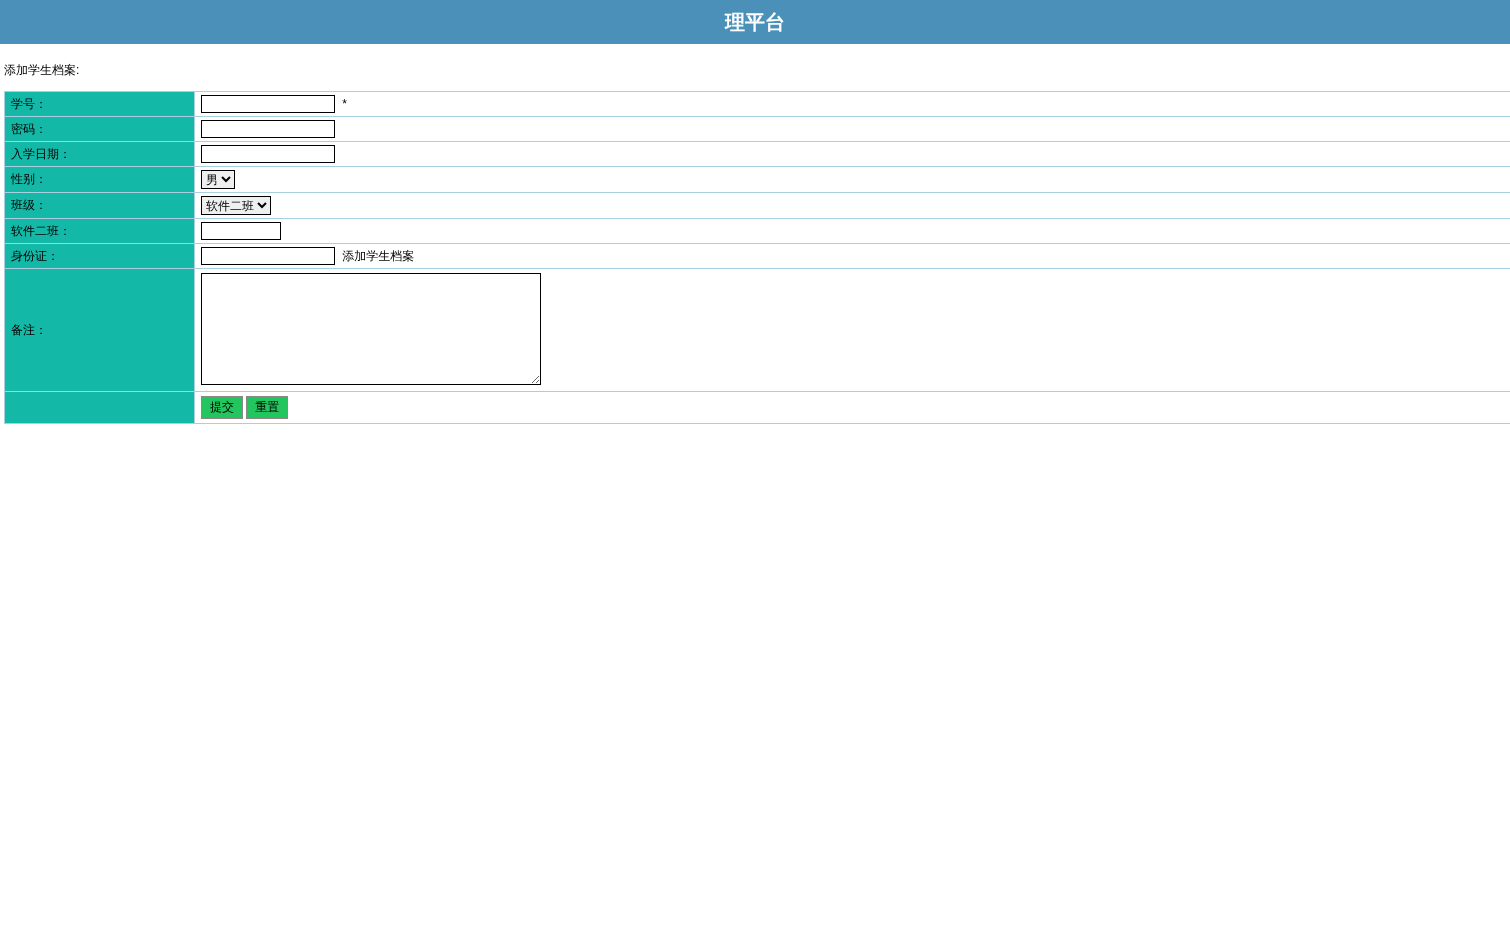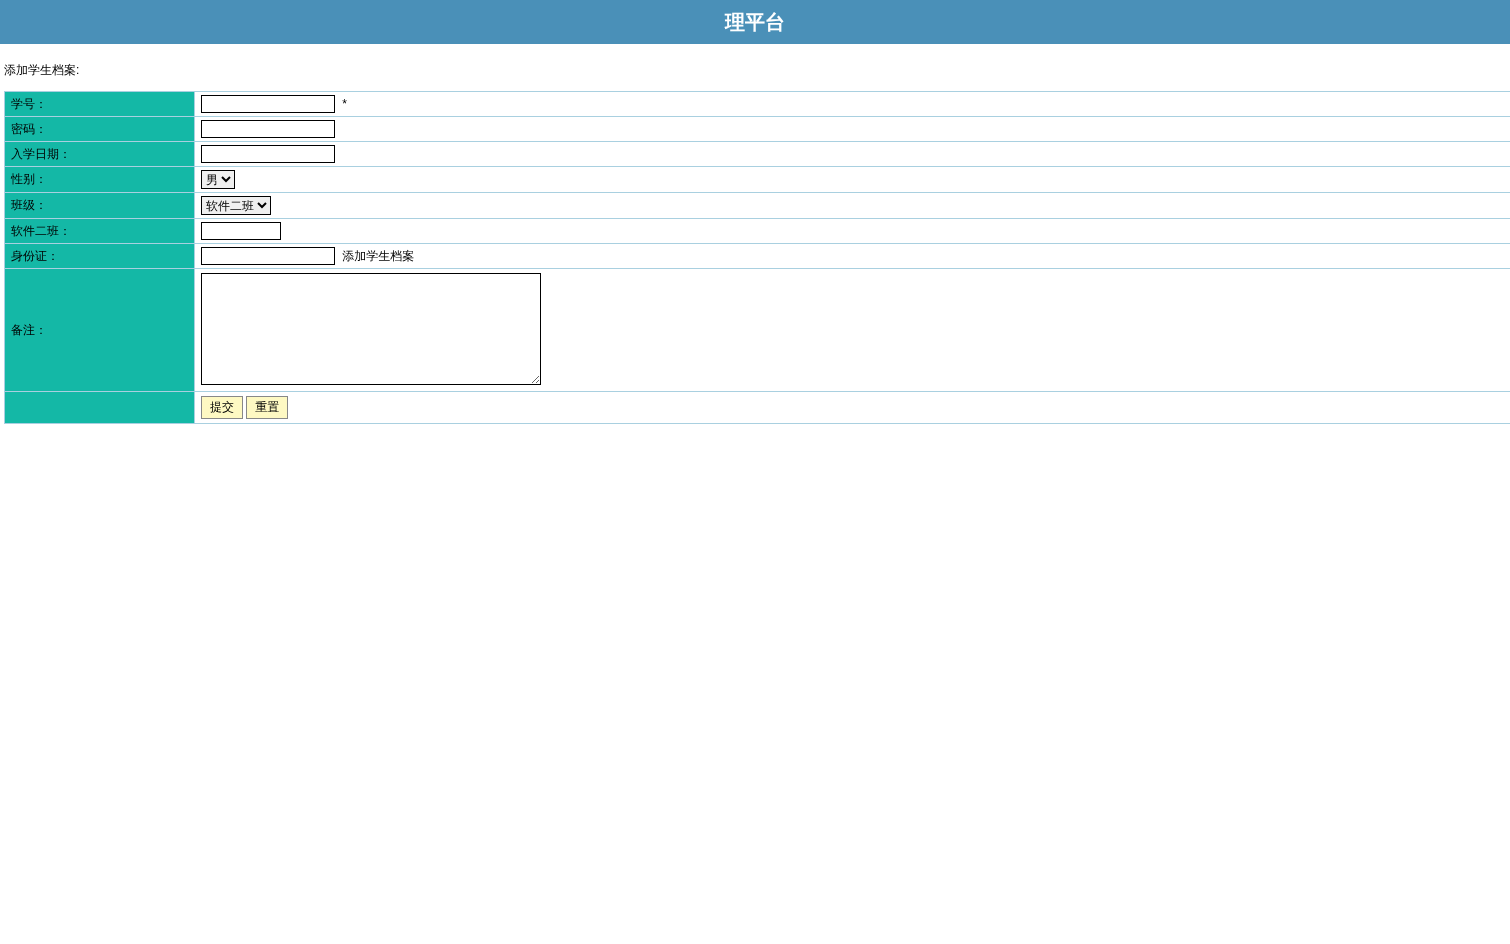--- a/index.html
+++ b/index.html
@@ -75,21 +75,21 @@
       resize: both;
       background: #fff;
       font-family: Arial, sans-serif;
     }
     .hint {
       margin-left: 4px;
       font-size: 12px;
     }
     button {
       border: 1px solid #888;
-      background: #fef9c3;
+      background: #22c55e;
       font-size: 12px;
       padding: 2px 8px;
       cursor: pointer;
       font-family: Arial, "Microsoft YaHei", sans-serif;
     }
     .button-row td.input-cell {
       padding: 4px 6px;
     }
     .remarks-row td {
       height: 120px;

